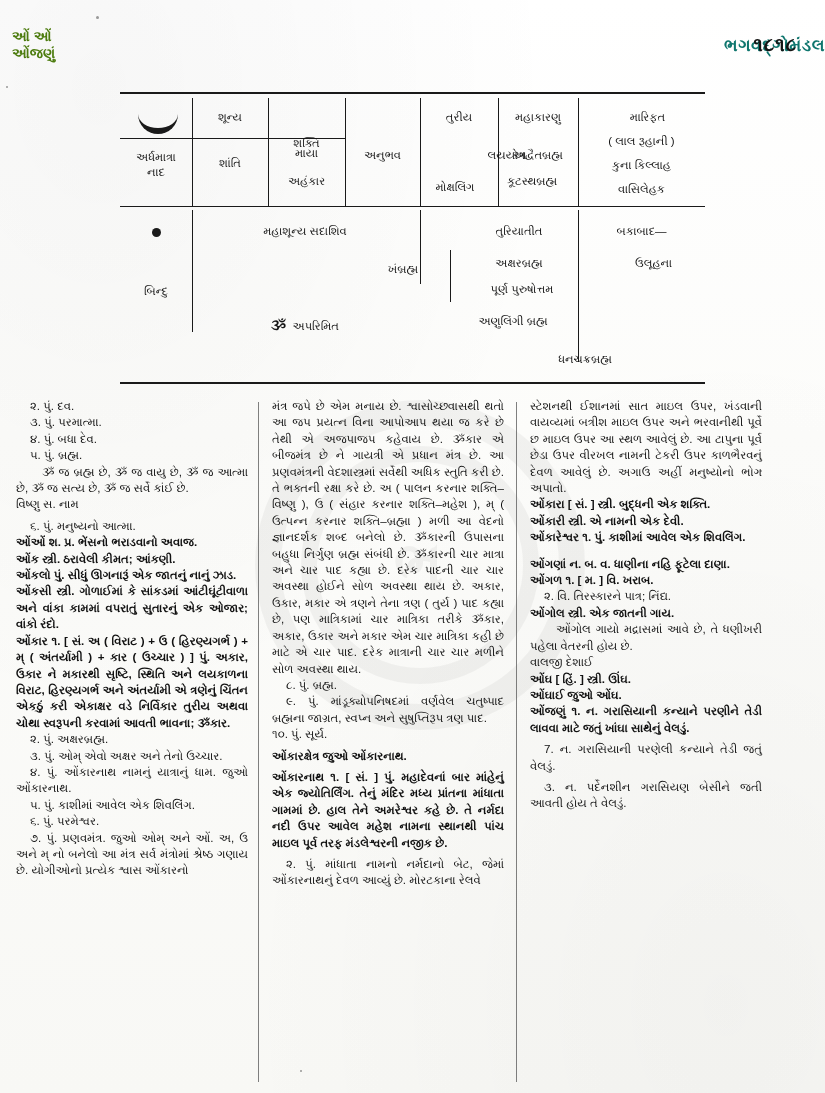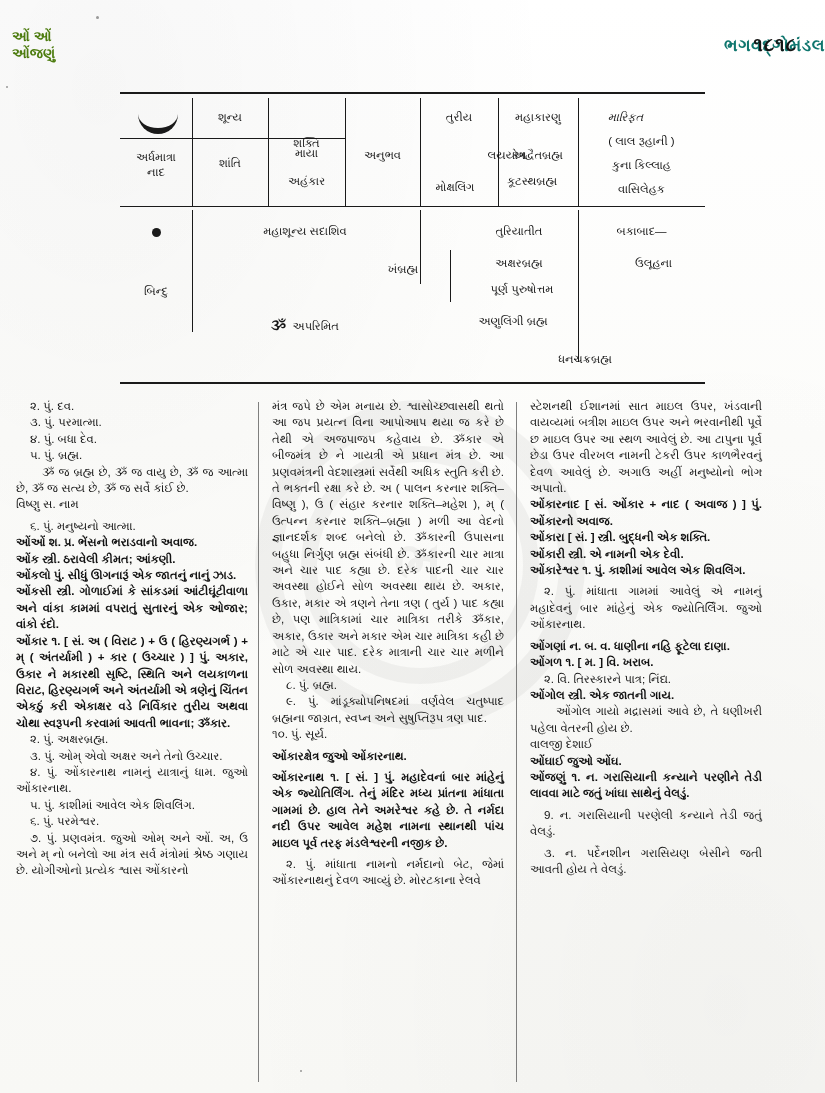--- a/index.html
+++ b/index.html
@@ -155,21 +155,21 @@
       <div class="cell" style="left:225px;top:54px;width:75px;">અનુભવ</div>
 
       <div class="cell" style="left:300px;top:16px;width:78px;">તુરીય</div>
       <div class="cell" style="left:300px;top:54px;width:78px;margin-left:48px;">લયયોગ</div>
       <div class="cell" style="left:296px;top:86px;width:78px;">મોક્ષલિંગ</div>
 
       <div class="cell" style="left:378px;top:16px;width:80px;">મહાકારણુ</div>
       <div class="cell" style="left:378px;top:54px;width:80px;">અદ્વૈતબ્રહ્મ</div>
       <div class="cell" style="left:372px;top:80px;width:80px;text-align:center;">કૂટસ્થબ્રહ્મ</div>
 
-      <div class="cell" style="left:442px;top:16px;width:127px;font-style:italic;">મારિફત</div>
+      <div class="cell" style="left:464px;top:16px;width:127px;">મારિફત</div>
       <div class="cell" style="left:458px;top:40px;width:127px;">( લાલ રૂહાની )</div>
       <div class="cell" style="left:458px;top:64px;width:127px;">કુના કિલ્લાહ</div>
       <div class="cell" style="left:458px;top:88px;width:127px;">વાસિલેહક</div>
     </div>
 
     <div class="band band-bot">
       <div class="vline" style="left:72px;top:4px;height:122px;"></div>
       <div class="vline" style="left:300px;top:4px;height:74px;"></div>
       <div class="vline" style="left:458px;top:4px;height:152px;"></div>
       <div class="vline" style="left:330px;top:44px;height:52px;"></div>
@@ -231,35 +231,34 @@
       <div class="sp"></div>
       <p class="ent hw">ઓંકારક્ષેત્ર જુઓ ઓંકારનાથ.</p>
       <div class="sp"></div>
       <p class="ent hw">ઓંકારનાથ ૧. [ સં. ] પું. મહાદેવનાં બાર માંહેનું એક જ્યોતિર્લિંગ. તેનું મંદિર મધ્ય પ્રાંતના માંધાતા ગામમાં છે. હાલ તેને અમરેશ્વર કહે છે. તે નર્મદા નદી ઉપર આવેલ મહેશ નામના સ્થાનથી પાંચ માઇલ પૂર્વ તરફ મંડલેશ્વરની નજીક છે.</p>
       <div class="sp"></div>
       <p class="ent ind">૨. પું. માંધાતા નામનો નર્મદાનો બેટ, જેમાં ઓંકારનાથનું દેવળ આવ્યું છે. મોરટકાના રેલવે</p>
     </div>
 
     <div class="col" style="left:530px;width:232px;">
       <p class="ent">સ્ટેશનથી ઈશાનમાં સાત માઇલ ઉપર, ખંડવાની વાયવ્યમાં બત્રીશ માઇલ ઉપર અને ભરવાનીથી પૂર્વે છ માઇલ ઉપર આ સ્થળ આવેલું છે. આ ટાપુના પૂર્વ છેડા ઉપર વીરખલ નામની ટેકરી ઉપર કાળભૈરવનું દેવળ આવેલું છે. અગાઉ અહીં મનુષ્યોનો ભોગ અપાતો.</p>
-      <p class="ent hw">ઓંકારનાદ [ સં. ઓંકાર + નાદ ( અવાજ ) ] પું. ઓંકારનો અવાજ.</p>
       <p class="ent hw">ઓંકારા [ સં. ] સ્ત્રી. બુદ્ધની એક શક્તિ.</p>
       <p class="ent hw">ઓંકારી સ્ત્રી. એ નામની એક દેવી.</p>
       <p class="ent hw">ઓંકારેશ્વર ૧. પું. કાશીમાં આવેલ એક શિવલિંગ.</p>
       <div class="sp"></div>
-      <p class="ent ind">૨. પું. માંધાતા ગામમાં આવેલું એ નામનું મહાદેવનું બાર માંહેનું એક જ્યોતિર્લિંગ. જુઓ ઓંકારનાથ.</p>
       <div class="sp"></div>
       <p class="ent hw">ઓંગણાં ન. બ. વ. ધાણીના નહિ ફૂટેલા દાણા.</p>
       <p class="ent hw">ઓંગળ ૧. [ મ. ] વિ. ખરાબ.</p>
       <p class="ent ind">૨. વિ. તિરસ્કારને પાત્ર; નિંદ્ય.</p>
       <p class="ent hw">ઓંગોલ સ્ત્રી. એક જાતની ગાય.</p>
       <p class="ent ind2">ઓંગોલ ગાયો મદ્રાસમાં આવે છે, તે ધણીખરી પહેલા વેતરની હોય છે.</p>
       <p class="ent rt">વાલજી દેશાઈ</p>
+      <p class="ent hw">ઓંઘ [ હિં. ] સ્ત્રી. ઊંઘ.</p>
       <p class="ent hw">ઓંઘાઈ જુઓ ઓંઘ.</p>
       <p class="ent hw">ઓંજણું ૧. ન. ગરાસિયાની કન્યાને પરણીને તેડી લાવવા માટે જતું ખાંઘા સાથેનું વેલડું.</p>
       <div class="sp"></div>
-      <p class="ent ind">9. ન. ગરાસિયાની પરણેલી કન્યાને તેડી જતું વેલડું.</p>
+      <p class="ent ind">7. ન. ગરાસિયાની પરણેલી કન્યાને તેડી જતું વેલડું.</p>
       <div class="sp"></div>
       <p class="ent ind">૩. ન. પર્દેનશીન ગરાસિયણ બેસીને જતી આવતી હોય તે વેલડું.</p>
     </div>
   </div>
 
 </div>
 
 </body></html>

